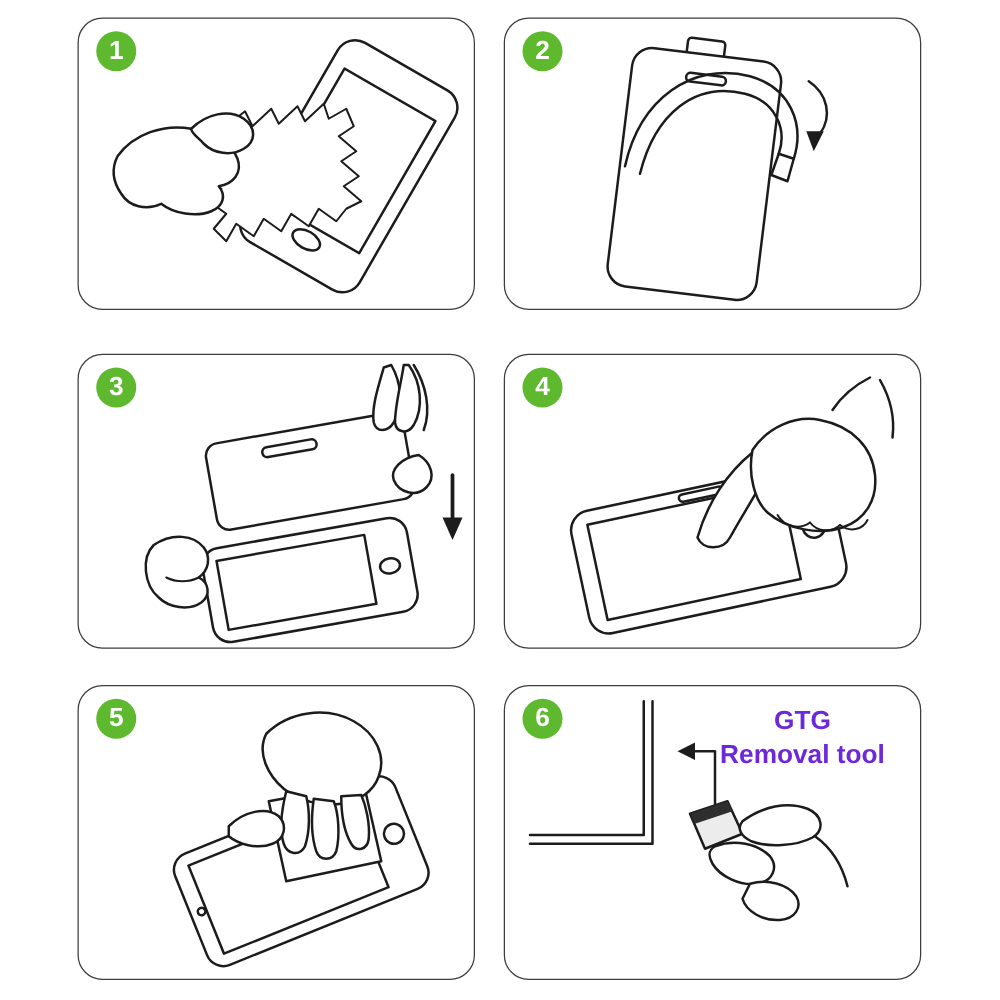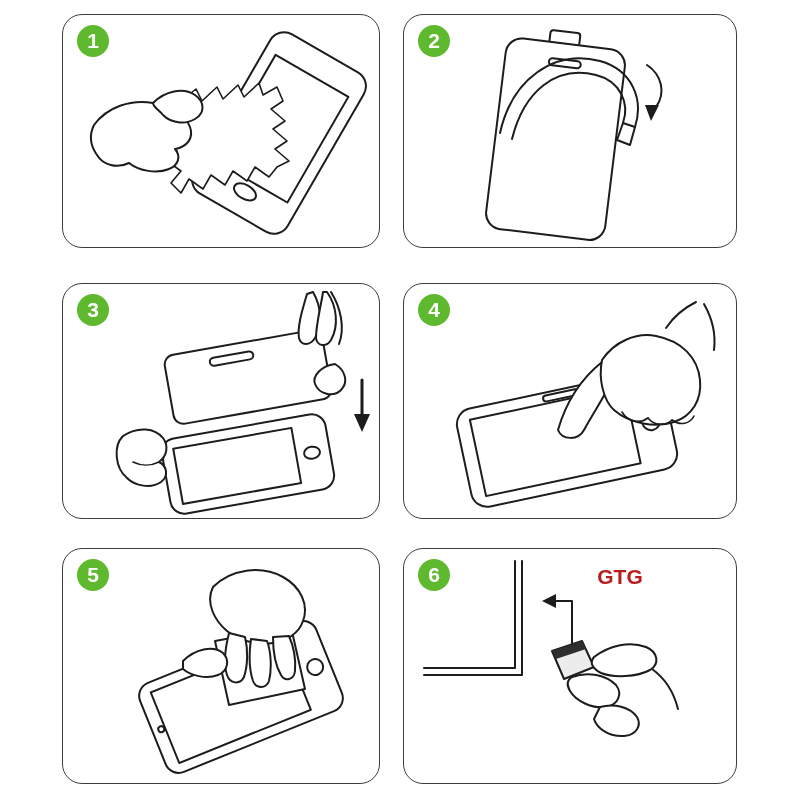--- a/index.html
+++ b/index.html
@@ -25,22 +25,22 @@
     stroke:var(--line);stroke-width:2;fill:none;
     stroke-linecap:round;stroke-linejoin:round;
   }
   .ill .wf{fill:#ffffff;}
   .ill .gr{fill:#ececec;}
   .ill .dk{fill:#2e2e2e;stroke:none;}
   .ill .ah{fill:var(--line);stroke:none;}
   .ill .thin{stroke-width:1.6;}
   .ill .th{stroke-width:3;}
   .tool-label{
-    position:absolute;top:14px;left:126px;width:180px;
-    font-weight:bold;font-size:21px;line-height:1.3;color:#b91c1c;
+    position:absolute;top:14px;left:148px;width:180px;
+    font-weight:bold;font-size:21px;line-height:1.3;color:#6d28d9;
     text-align:center;z-index:2;
   }
 </style>
 </head>
 <body style="--line: #1c1c1c;">
 
 <div class="sheet">
 
   <section class="panel" style="left:62px;top:14px;width:316px;height:232px">
     <span class="badge" style="background: rgb(94, 185, 46);">1</span>
@@ -149,20 +149,21 @@
         <path class="wf" d="M210,88 C210,102 212,116 218,126 C222,133 231,131 232,122 C233,110 230,96 226,87 Z"></path>
         <path class="wf" d="M120,112 C132,100 150,96 160,104 C167,111 165,122 155,126 C143,131 127,126 120,120 Z"></path>
       </g>
     </svg>
   </section>
 
   <section class="panel" style="left:403px;top:548px;width:332px;height:234px">
     <span class="badge" style="background: rgb(94, 185, 46);">6</span>
     <div class="tool-label">
       <div>GTG</div>
+      <div>Removal tool</div>
     </div>
     <svg class="ill" viewBox="0 0 332 234">
       <g>
         <polyline points="118,12 118,126 20,126"></polyline>
         <polyline points="111,12 111,119 20,119"></polyline>
       </g>
       <g>
         <polyline points="168,94 168,52 152,52"></polyline>
         <polygon class="ah" points="152,45 138,52 152,59"></polygon>
       </g>

